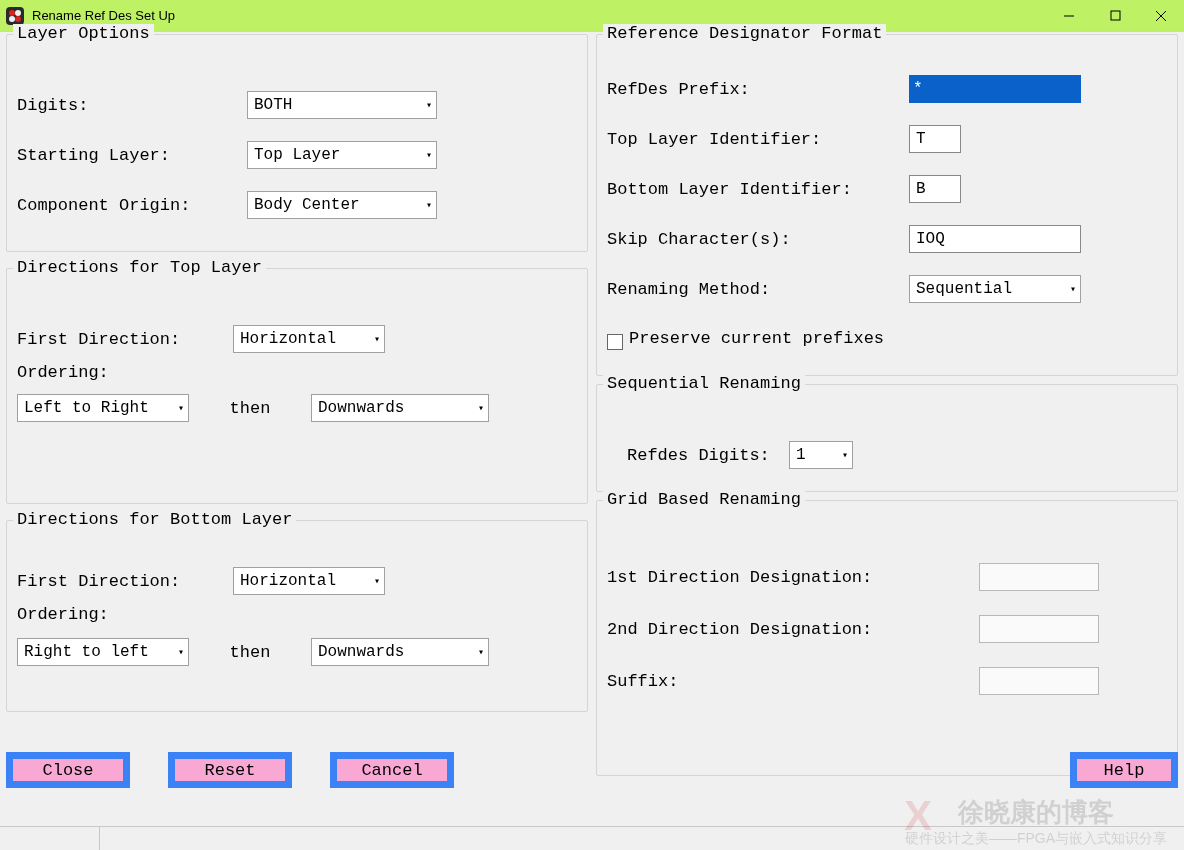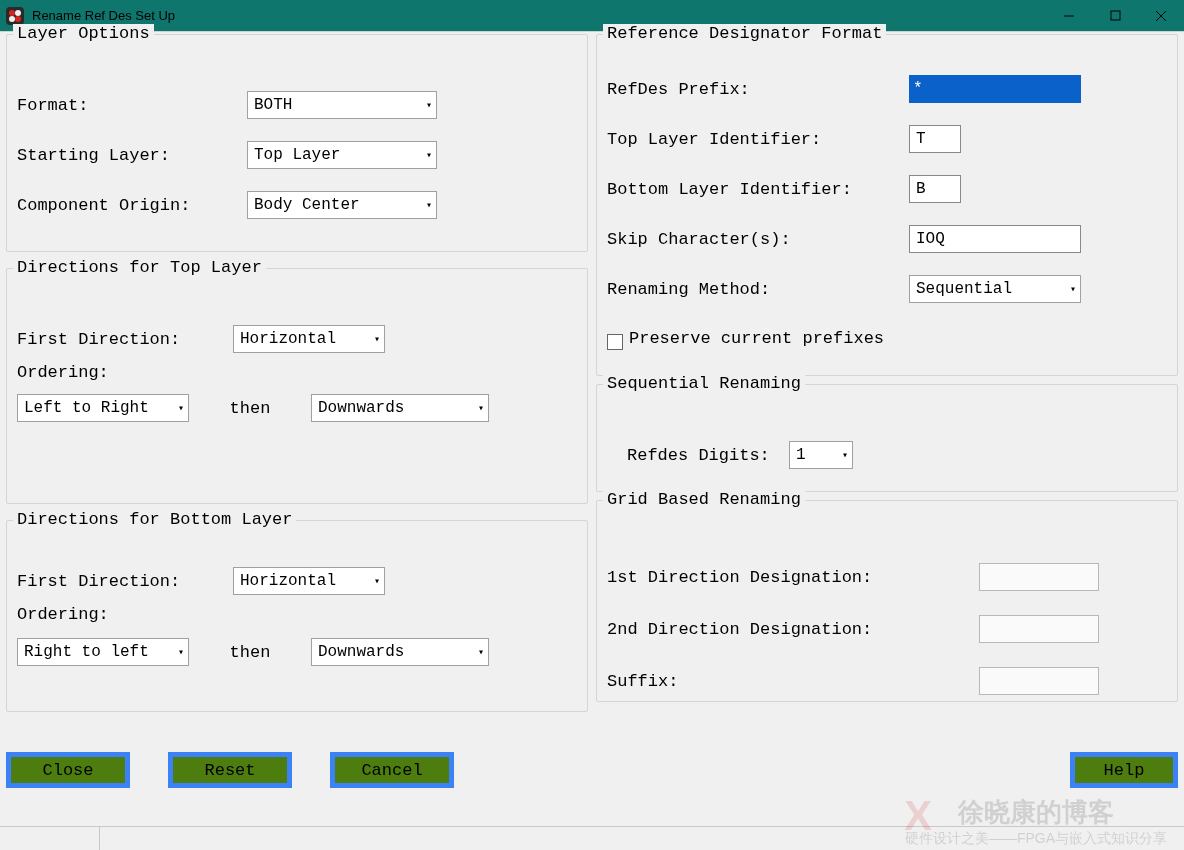--- a/index.html
+++ b/index.html
@@ -7,21 +7,21 @@
     margin: 0; padding: 0;
     width: 1184px; height: 850px;
     font-family: Consolas, "Courier New", monospace;
     font-size: 17px;
     color: #000;
     background: #f0f0f0;
     overflow: hidden;
   }
   .titlebar {
     height: 32px;
-    background: #0f766e;
+    background: #bef264;
     display: flex;
     align-items: center;
     padding-left: 6px;
     font-family: "Segoe UI", Arial, sans-serif;
     font-size: 13px;
     color: #000;
     border-bottom: 1px solid #d0d0d0;
   }
   .titlebar .app-icon {
     width: 18px; height: 18px;
@@ -106,22 +106,22 @@
   }
 
   .btnbar {
     position: absolute;
     left: 6px; right: 6px;
     top: 720px;
     display: flex;
   }
   .btn {
     width: 124px; height: 36px;
-    border: 5px solid #3b82f6;
-    background: #4d7c0f;
+    border: 7px solid #3b82f6;
+    background: #f9a8d4;
     font-family: Consolas, "Courier New", monospace;
     font-size: 17px;
     display: flex; align-items: center; justify-content: center;
     margin-right: 38px;
   }
   .btn.help-btn { margin-left: auto; margin-right: 0; width: 108px; }
 
   .statusbar {
     position: absolute;
     left: 0; right: 0; bottom: 0;
@@ -205,21 +205,21 @@
 </div>
 
 <div class="client">
 
   <div class="col left">
 
     <div class="group" style="height:218px;">
       <div class="group-title">Layer Options</div>
       <div class="group-inner" style="margin-top:56px;">
         <div class="row">
-          <span class="lbl" style="width:230px;">Format:</span>
+          <span class="lbl" style="width:230px;">Digits:</span>
           <div class="select" style="width:190px;">
             <span>BOTH</span>
             <span class="arrow">▾</span>
           </div>
         </div>
         <div class="row" style="margin-top:22px;">
           <span class="lbl" style="width:230px;">Starting Layer:</span>
           <div class="select" style="width:190px;">
             <span>Top Layer</span>
             <span class="arrow">▾</span>
@@ -331,21 +331,21 @@
         <div class="row">
           <span class="lbl" style="width:162px;">Refdes Digits:</span>
           <div class="select" style="width:64px;">
             <span>1</span>
             <span class="arrow">▾</span>
           </div>
         </div>
       </div>
     </div>
 
-    <div class="group" style="height:202px;">
+    <div class="group" style="height:276px;">
       <div class="group-title">Grid Based Renaming</div>
       <div class="group-inner" style="margin-top:62px;">
         <div class="row">
           <span class="lbl" style="width:372px;">1st Direction Designation:</span>
           <input class="inp disabled" disabled="" style="width: 120px;" value="">
         </div>
         <div class="row" style="margin-top:24px;">
           <span class="lbl" style="width:372px;">2nd Direction Designation:</span>
           <input class="inp disabled" disabled="" style="width: 120px;" value="">
         </div>

